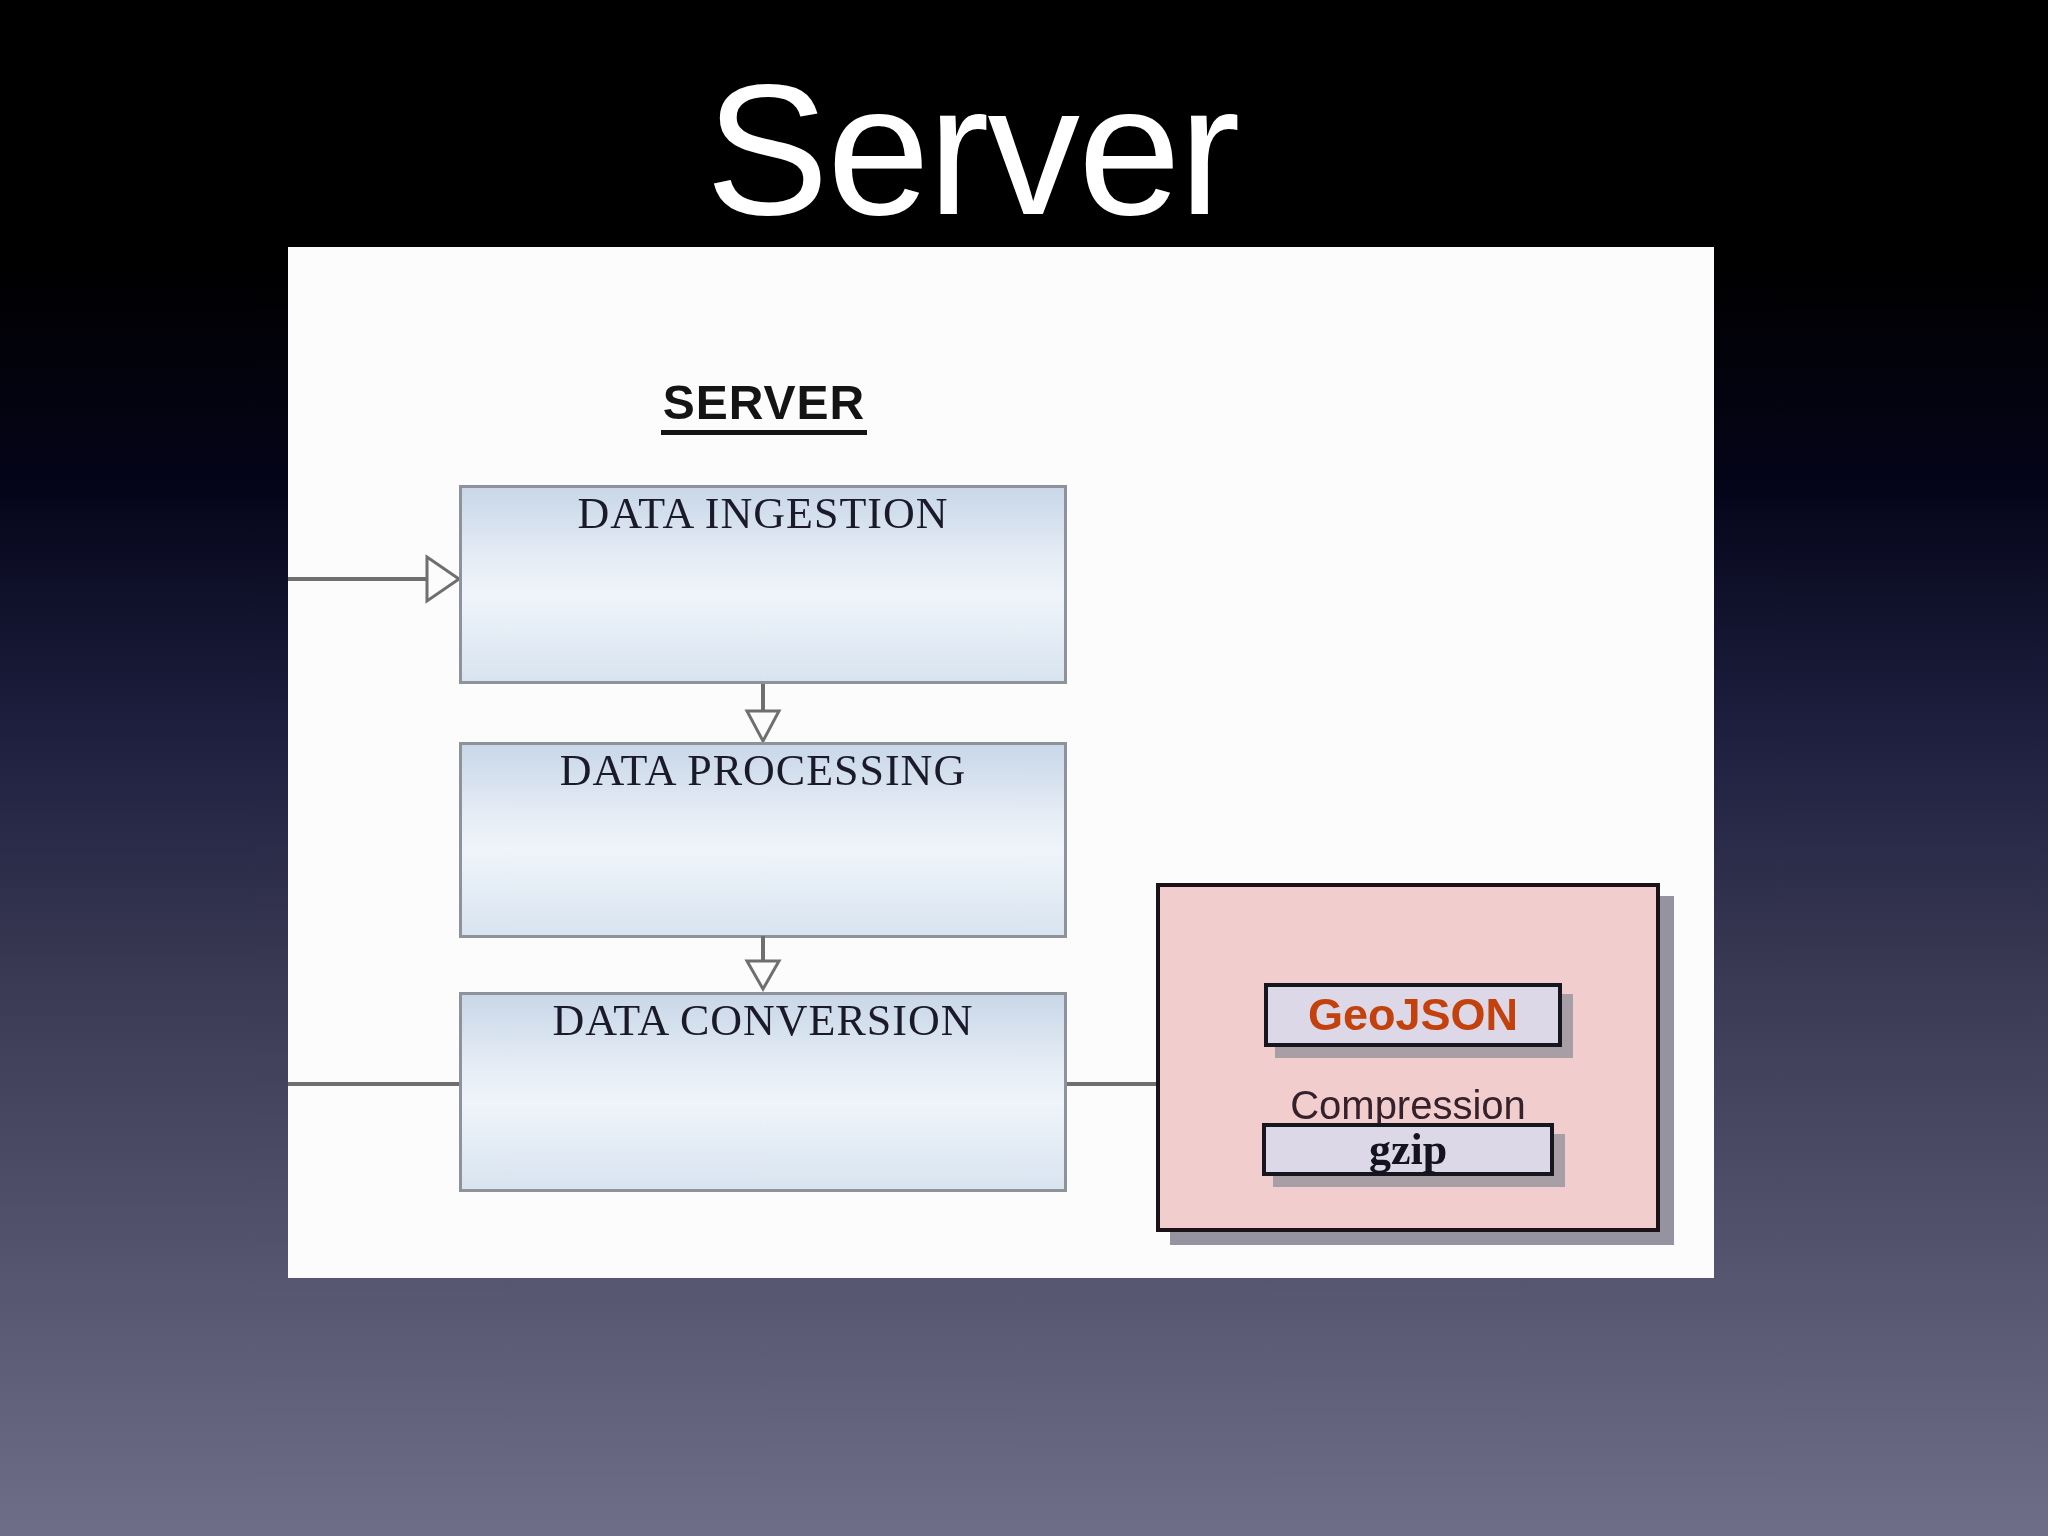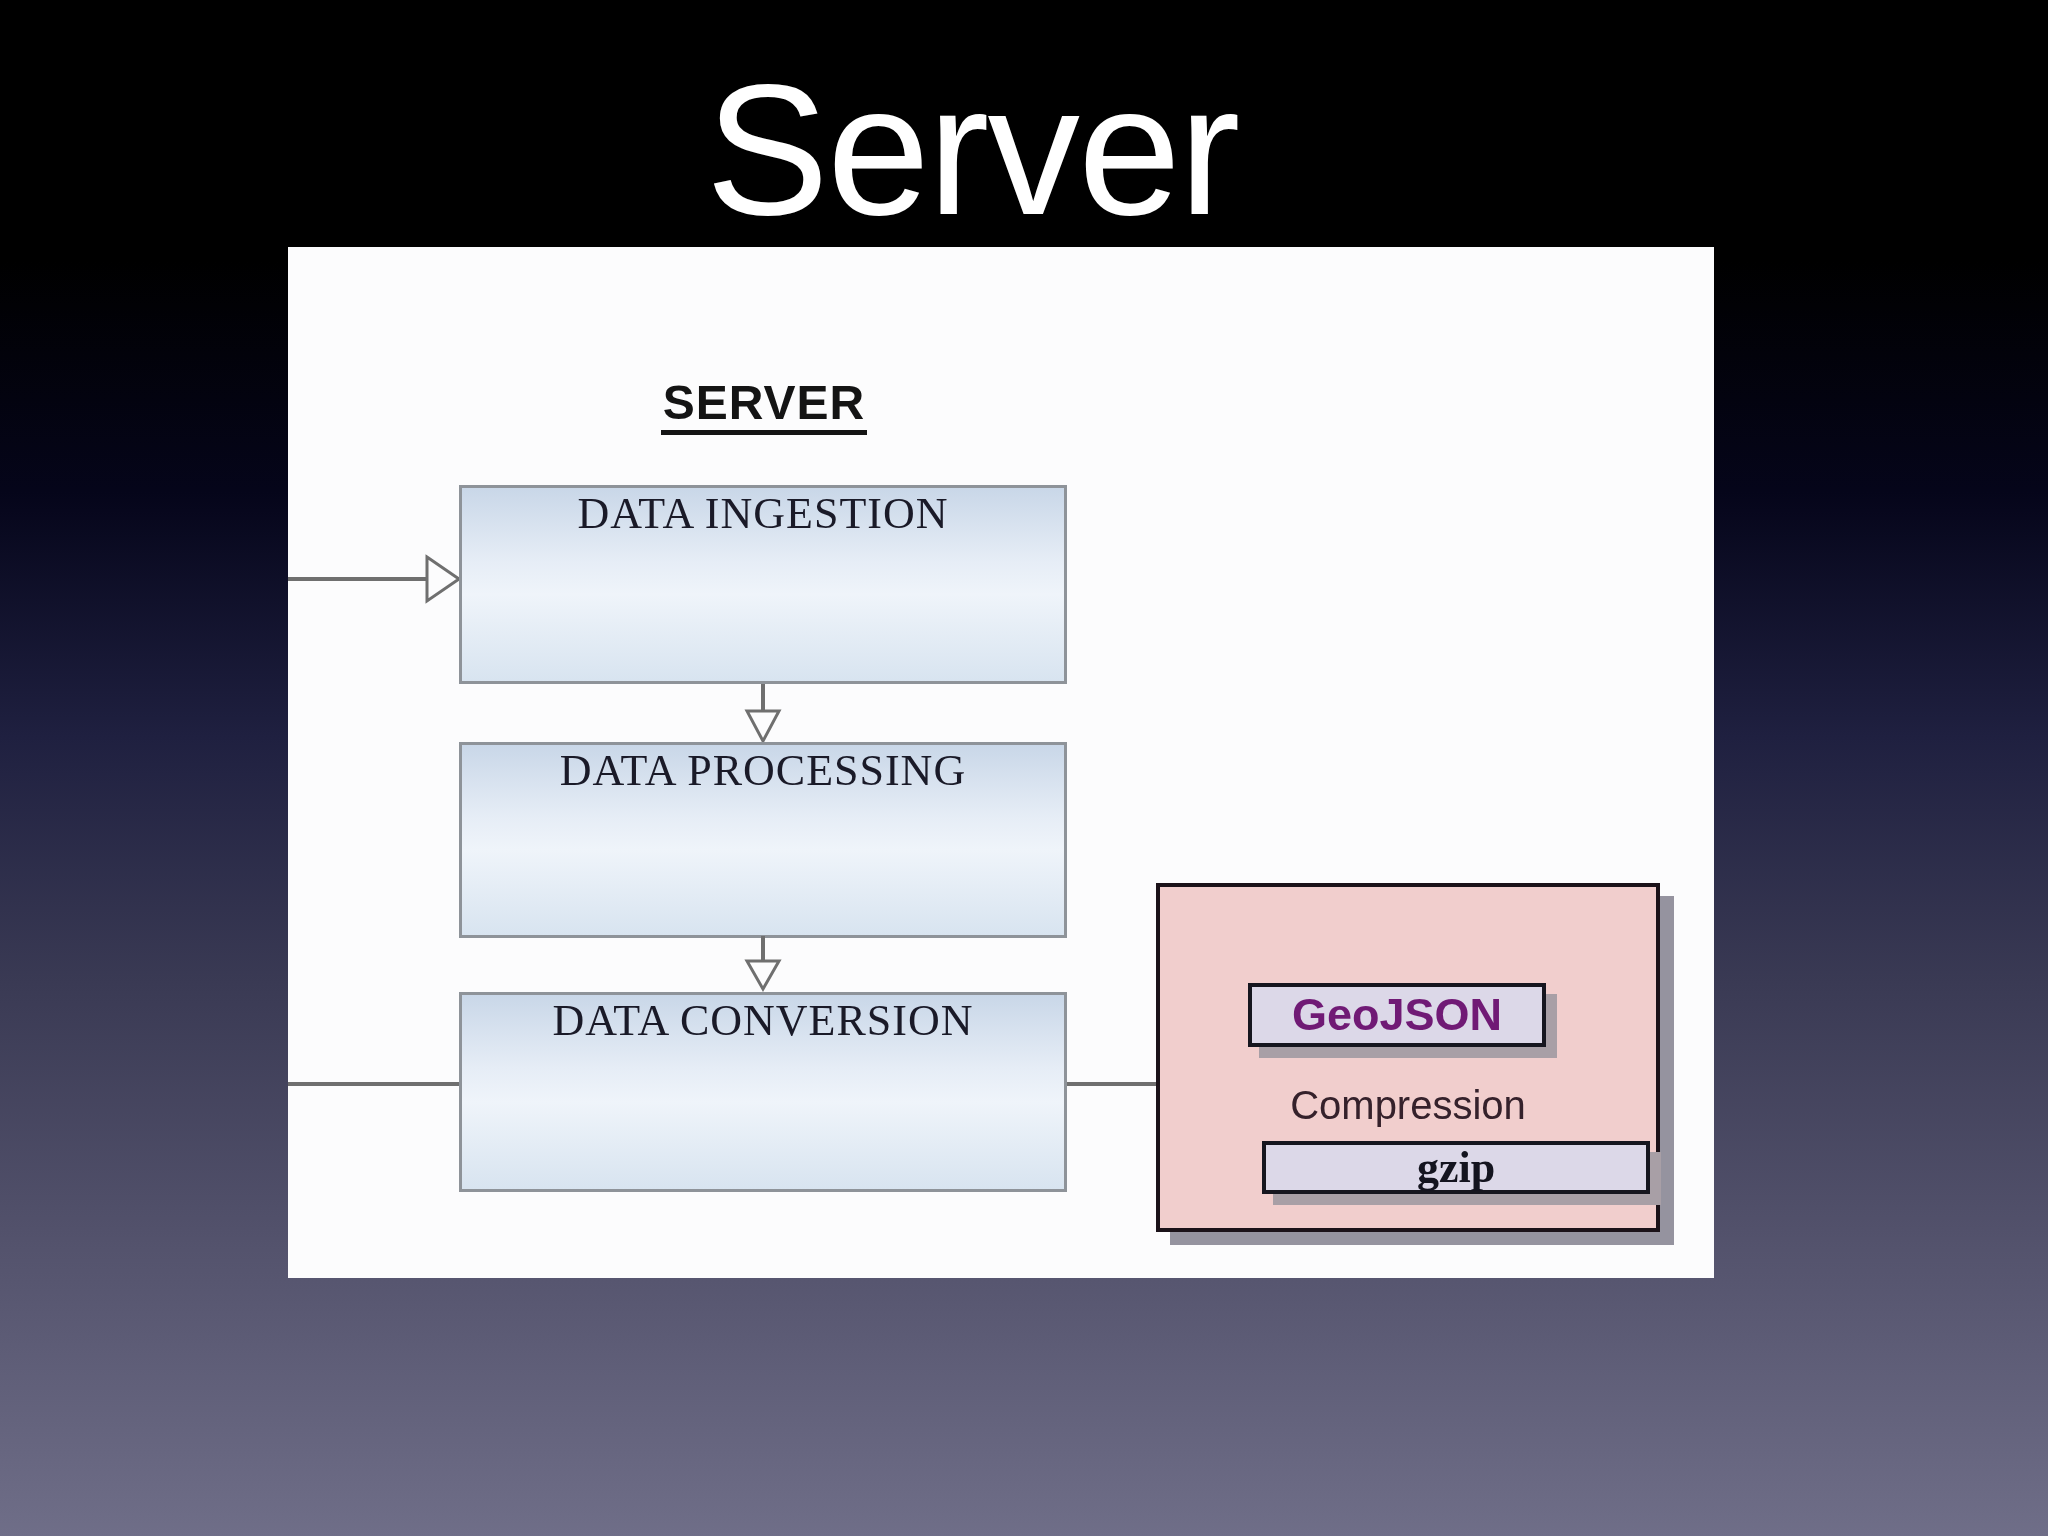--- a/index.html
+++ b/index.html
@@ -48,23 +48,23 @@
     position:absolute;left:0;width:100%;text-align:center;
     font-size:40px;color:#35212b;
   }
   .label-encoding{top:48px;}
   .label-compression{top:196px;}
   .value-btn{
     position:absolute;box-sizing:border-box;background:#dcd8e8;border:4px solid #16161f;
     display:flex;align-items:center;justify-content:center;
     box-shadow:11px 11px 0 #a89fa6;
   }
-  .btn-geojson{left:88px;top:96px;width:298px;height:64px;
-    font-size:45px;font-weight:bold;color:#701a75;}
-  .btn-gzip{left:102px;top:254px;width:388px;height:53px;
+  .btn-geojson{left:104px;top:96px;width:298px;height:64px;
+    font-size:45px;font-weight:bold;color:#c2410c;}
+  .btn-gzip{left:102px;top:236px;width:292px;height:53px;
     font-family:"Liberation Serif",serif;font-size:44px;font-weight:bold;color:#14141f;}
 </style>
 </head>
 <body>
 
 <div class="slide-title">Server</div>
 
 <div class="panel">
 
   <div class="server-heading">

